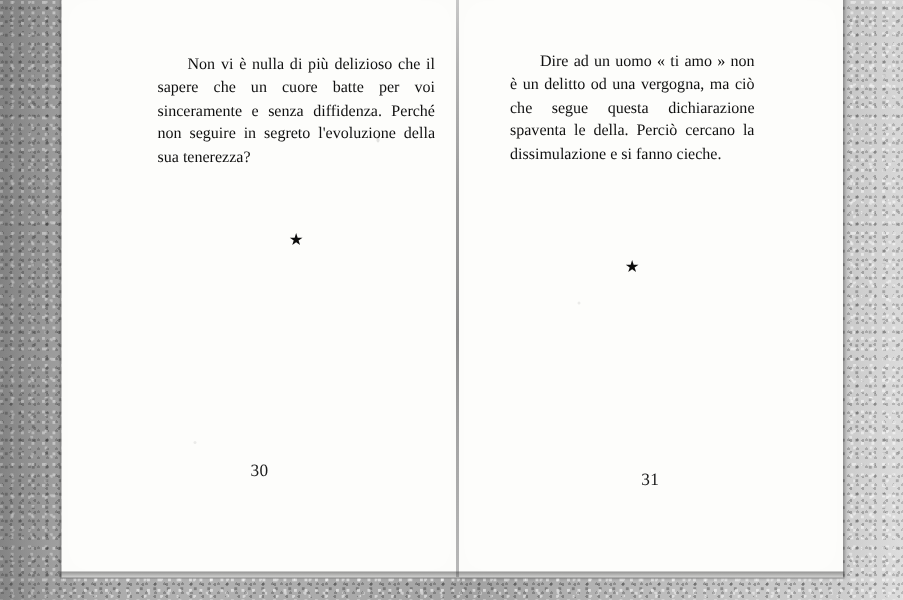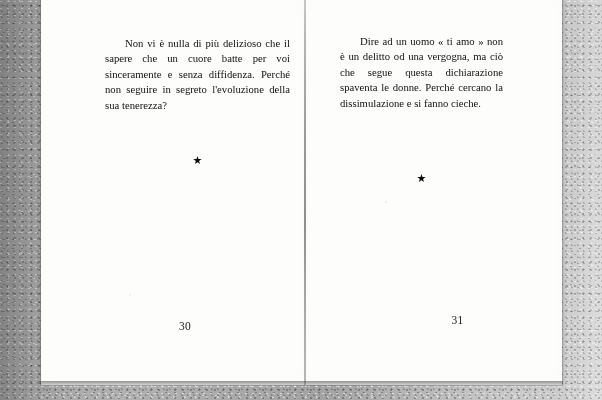--- a/index.html
+++ b/index.html
@@ -124,26 +124,26 @@
     text-align: center;
     font-size: 11.5px;
     color: #1a1a1a;
     letter-spacing: .3px;
   }
 
   
   #l-p1   { top: 40px; }
   #l-star { top: 159px; }
   #l-p2   { top: 189px; }
-  #l-folio{ top: 324px; margin-left: 12px; }
+  #l-folio{ top: 312px; }
 
   #r-p1   { top: 38px; }
   #r-star { top: 177px; }
   #r-p2   { top: 222px; }
-  #r-folio{ top: 318px; padding-left: 24px; }
+  #r-folio{ top: 318px; }
 
   
   .blemish {
     position: absolute;
     background: rgba(0,0,0,.10);
     border-radius: 50%;
     pointer-events: none;
   }
 </style>
 </head>
@@ -166,21 +166,21 @@
 
       <div class="folio" id="l-folio">30</div>
 
       <div class="blemish" style="left:210px; top:96px; width:2px; height:3px;"></div>
       <div class="blemish" style="left:88px; top:298px; width:2px; height:2px; background:rgba(0,0,0,.07);"></div>
     </div>
 
     <div class="page right">
 
       <div class="text-col" id="r-p1">
-        <p class="para">Dire ad un uomo « ti amo » non è un delitto od una vergogna, ma ciò che segue questa dichiarazione spaventa le donne. Perché cercano la dissimulazione e si fanno cieche.</p>
+        <p class="para">Dire ad un uomo « ti amo » non è un delitto od una vergogna, ma ciò che segue questa dichiarazione spaventa le della. Perciò cercano la dissimulazione e si fanno cieche.</p>
       </div>
 
       <div class="text-col star" id="r-star">
         <span>★</span>
       </div>
 
 
       <div class="folio" id="r-folio">31</div>
 
       <div class="blemish" style="left:80px; top:205px; width:2px; height:2px; background:rgba(0,0,0,.07);"></div>

